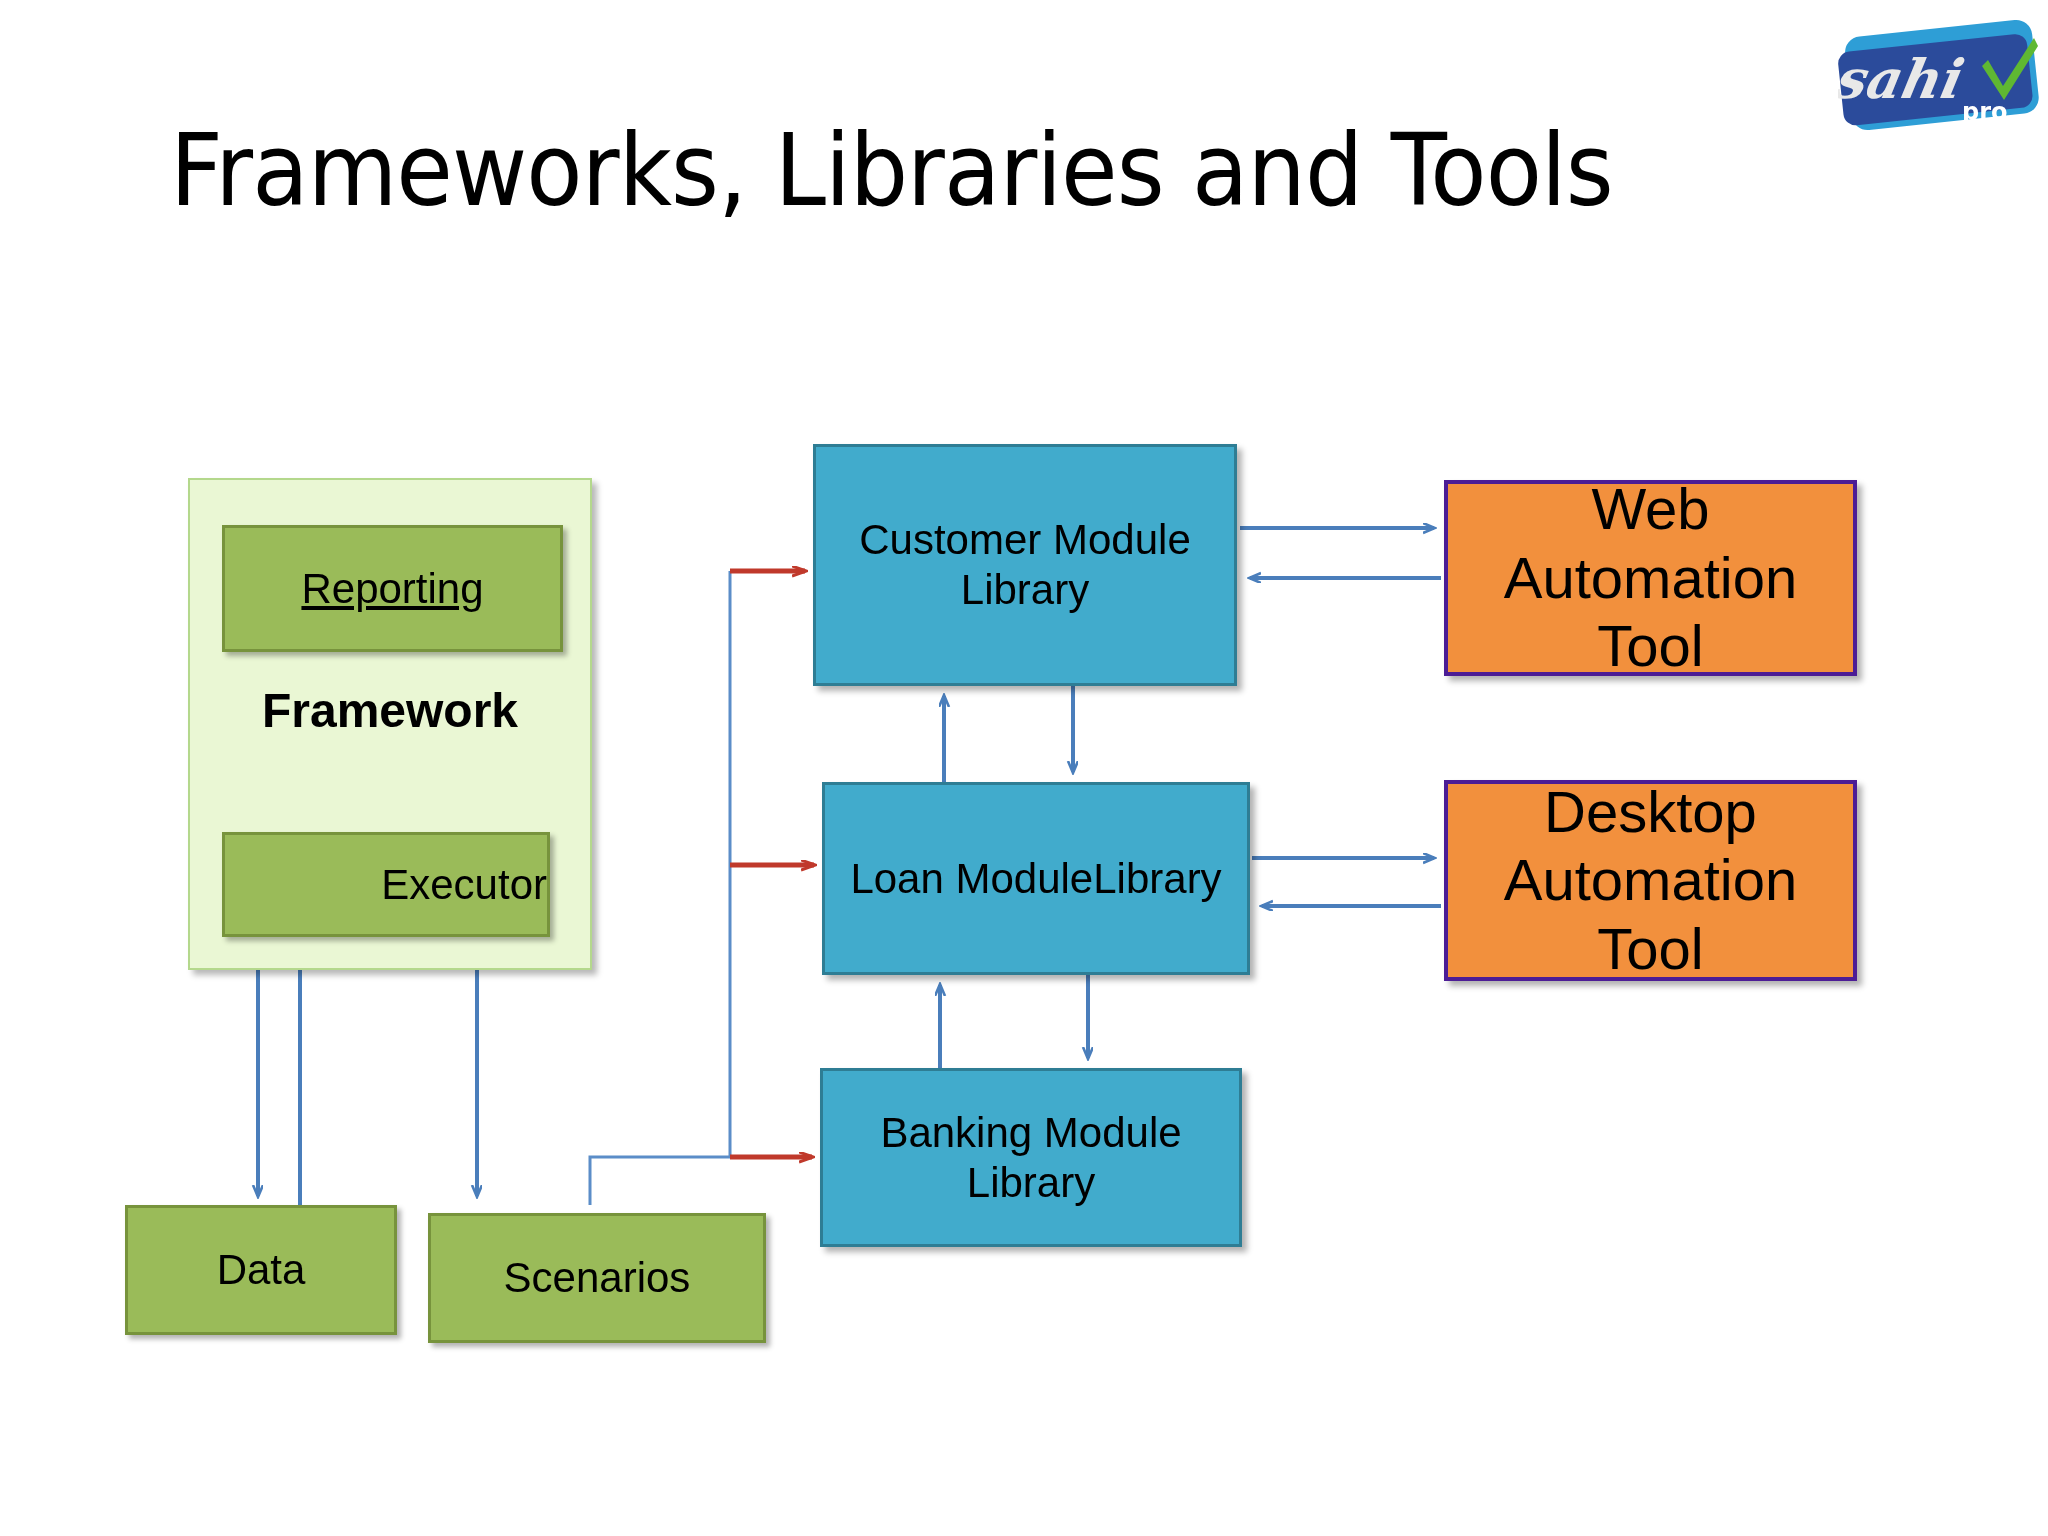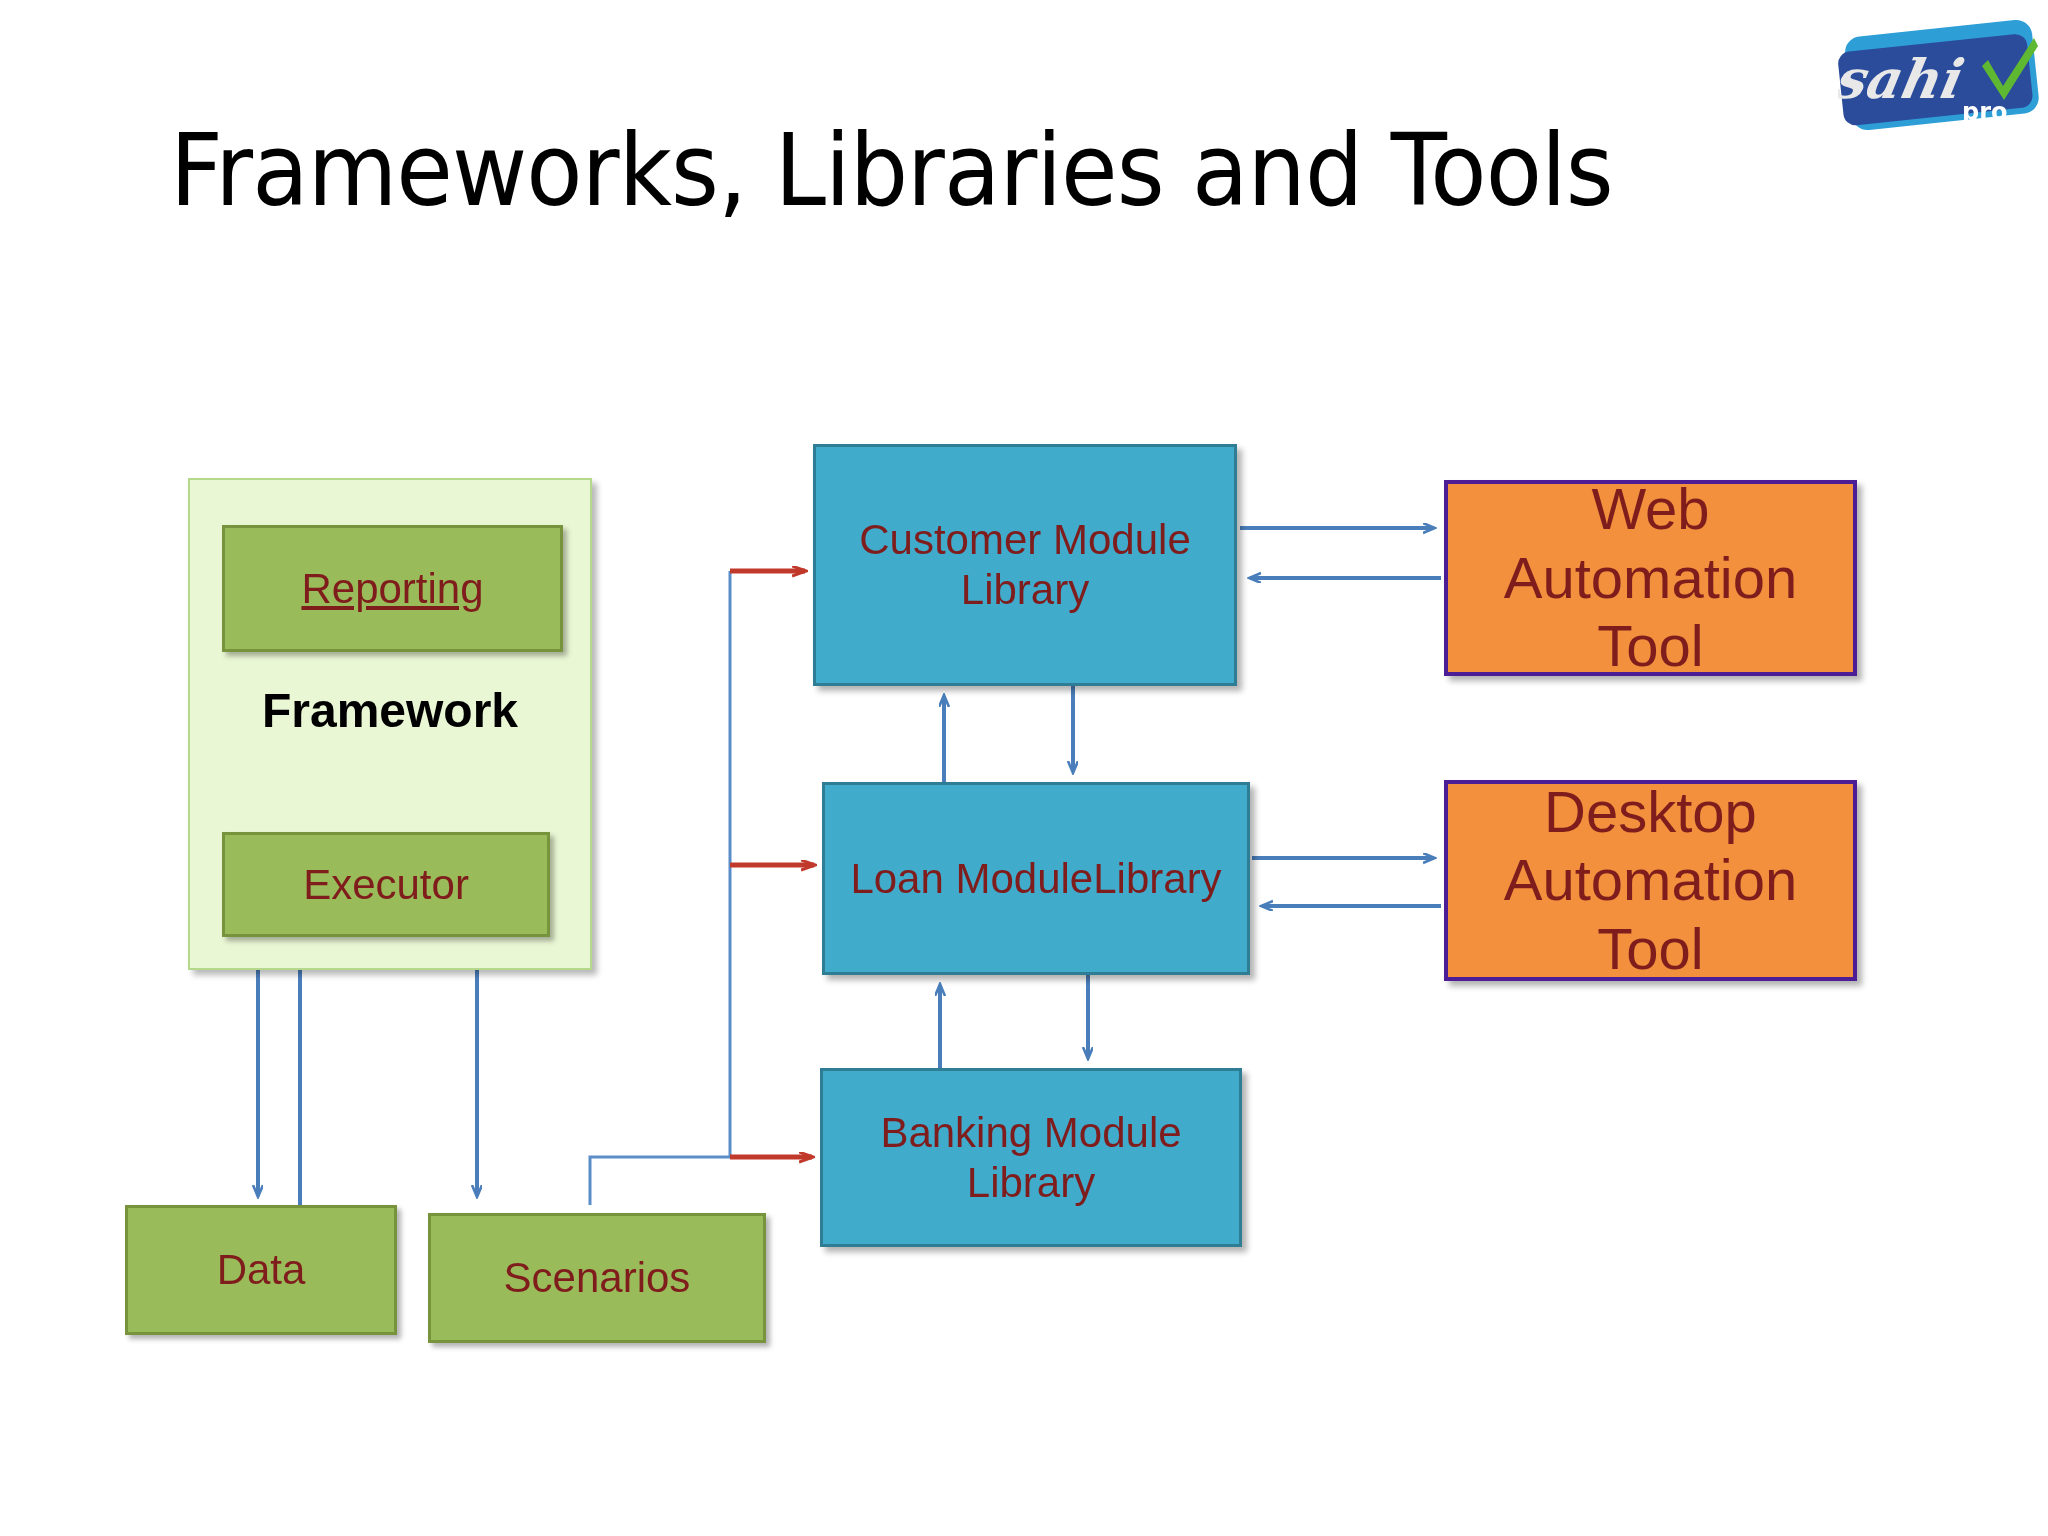--- a/index.html
+++ b/index.html
@@ -43,21 +43,21 @@
   }
 
   
   .node {
     position: absolute;
     box-sizing: border-box;
     display: flex;
     align-items: center;
     justify-content: center;
     text-align: center;
-    color: #7f1d1d;
+    color: #000000;
     line-height: 1.18;
   }
 
   
   .framework-container {
     position: absolute;
     box-sizing: border-box;
     background: #eaf7d4;
     border: 2px solid #b4d88c;
     box-shadow: 5px 5px 6px rgba(0,0,0,0.28);
@@ -171,21 +171,21 @@
   </svg>
 
   <div class="framework-container" style="left:188px; top:478px; width:404px; height:492px;">
     <div class="framework-label" style="top:203px;">Framework</div>
   </div>
 
   <div class="node green-box" style="left:222px; top:525px; width:341px; height:127px;text-decoration:underline;">
     <span>Reporting</span>
   </div>
 
-  <div class="node green-box" style="left:222px; top:832px; width:328px; height:105px;">
+  <div class="node green-box" style="left:222px; top:832px; width:328px; height:105px;justify-content:flex-end;">
     <span>Executor</span>
   </div>
 
   <div class="node green-box" style="left:125px; top:1205px; width:272px; height:130px;">
     <span>Data</span>
   </div>
 
   <div class="node green-box" style="left:428px; top:1213px; width:338px; height:130px;">
     <span>Scenarios</span>
   </div>

